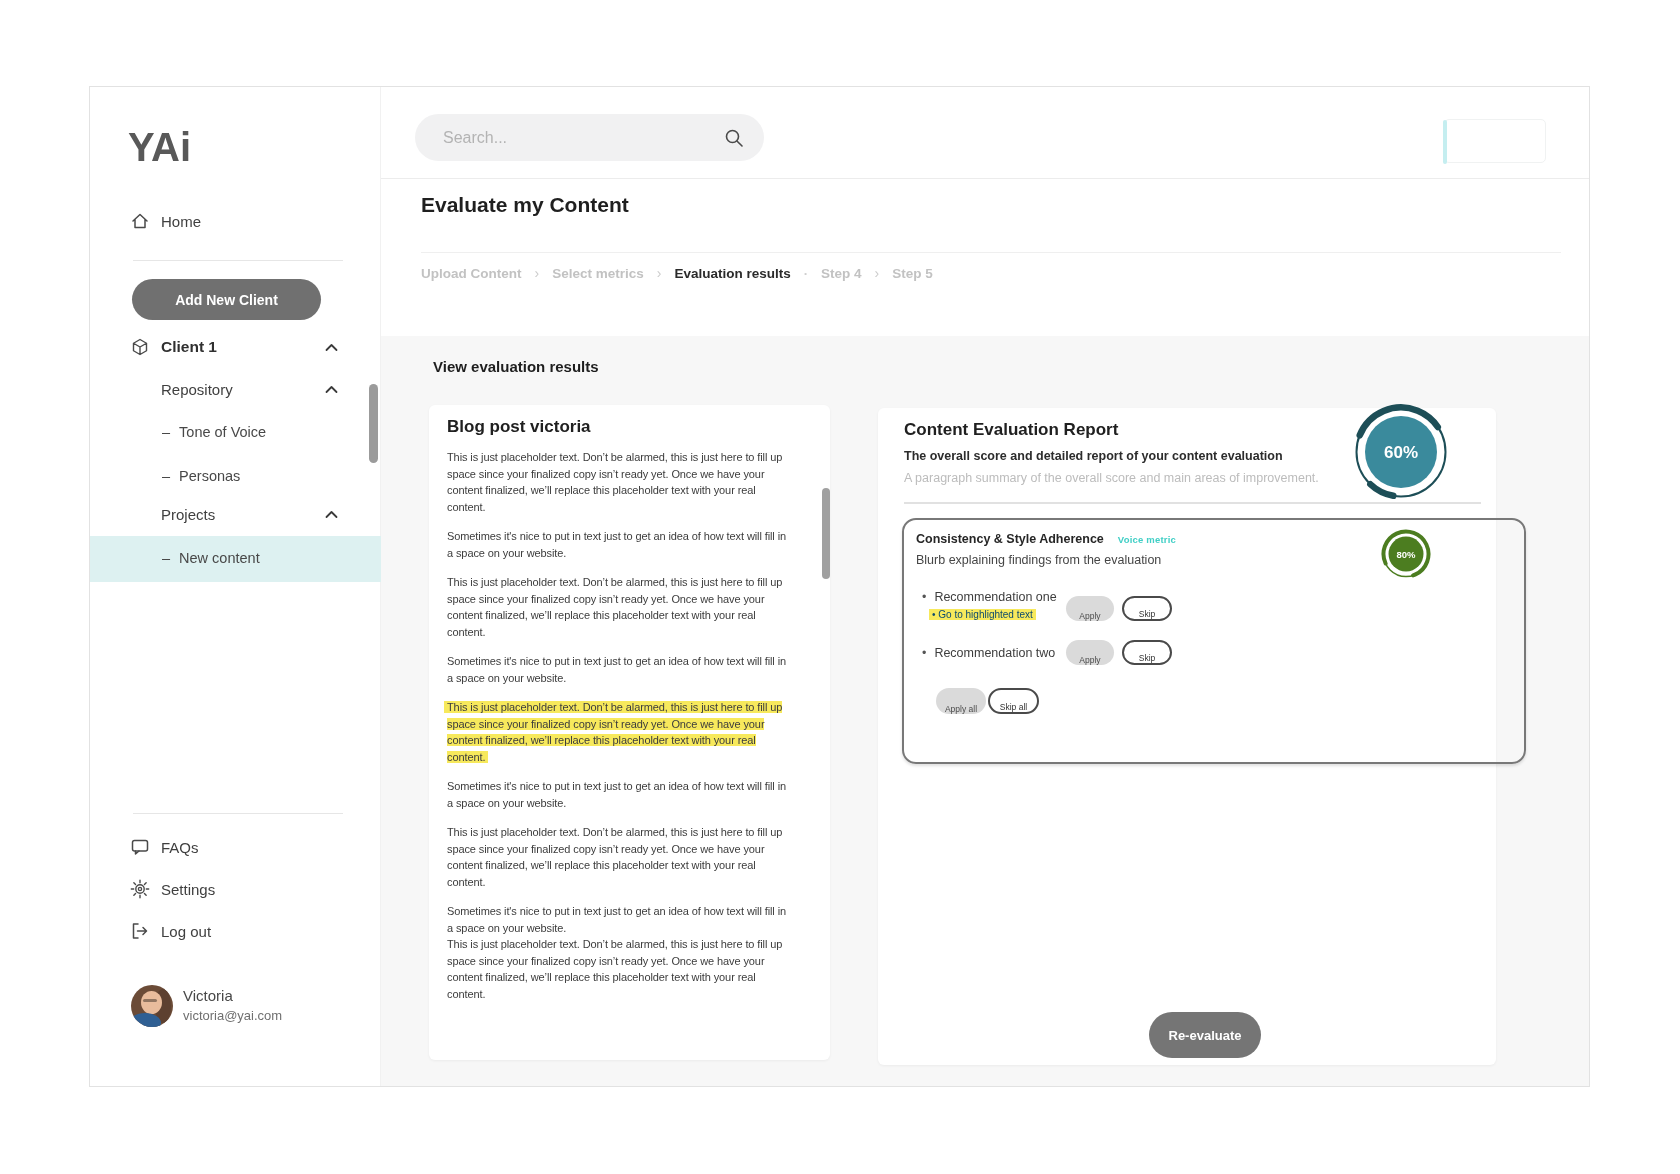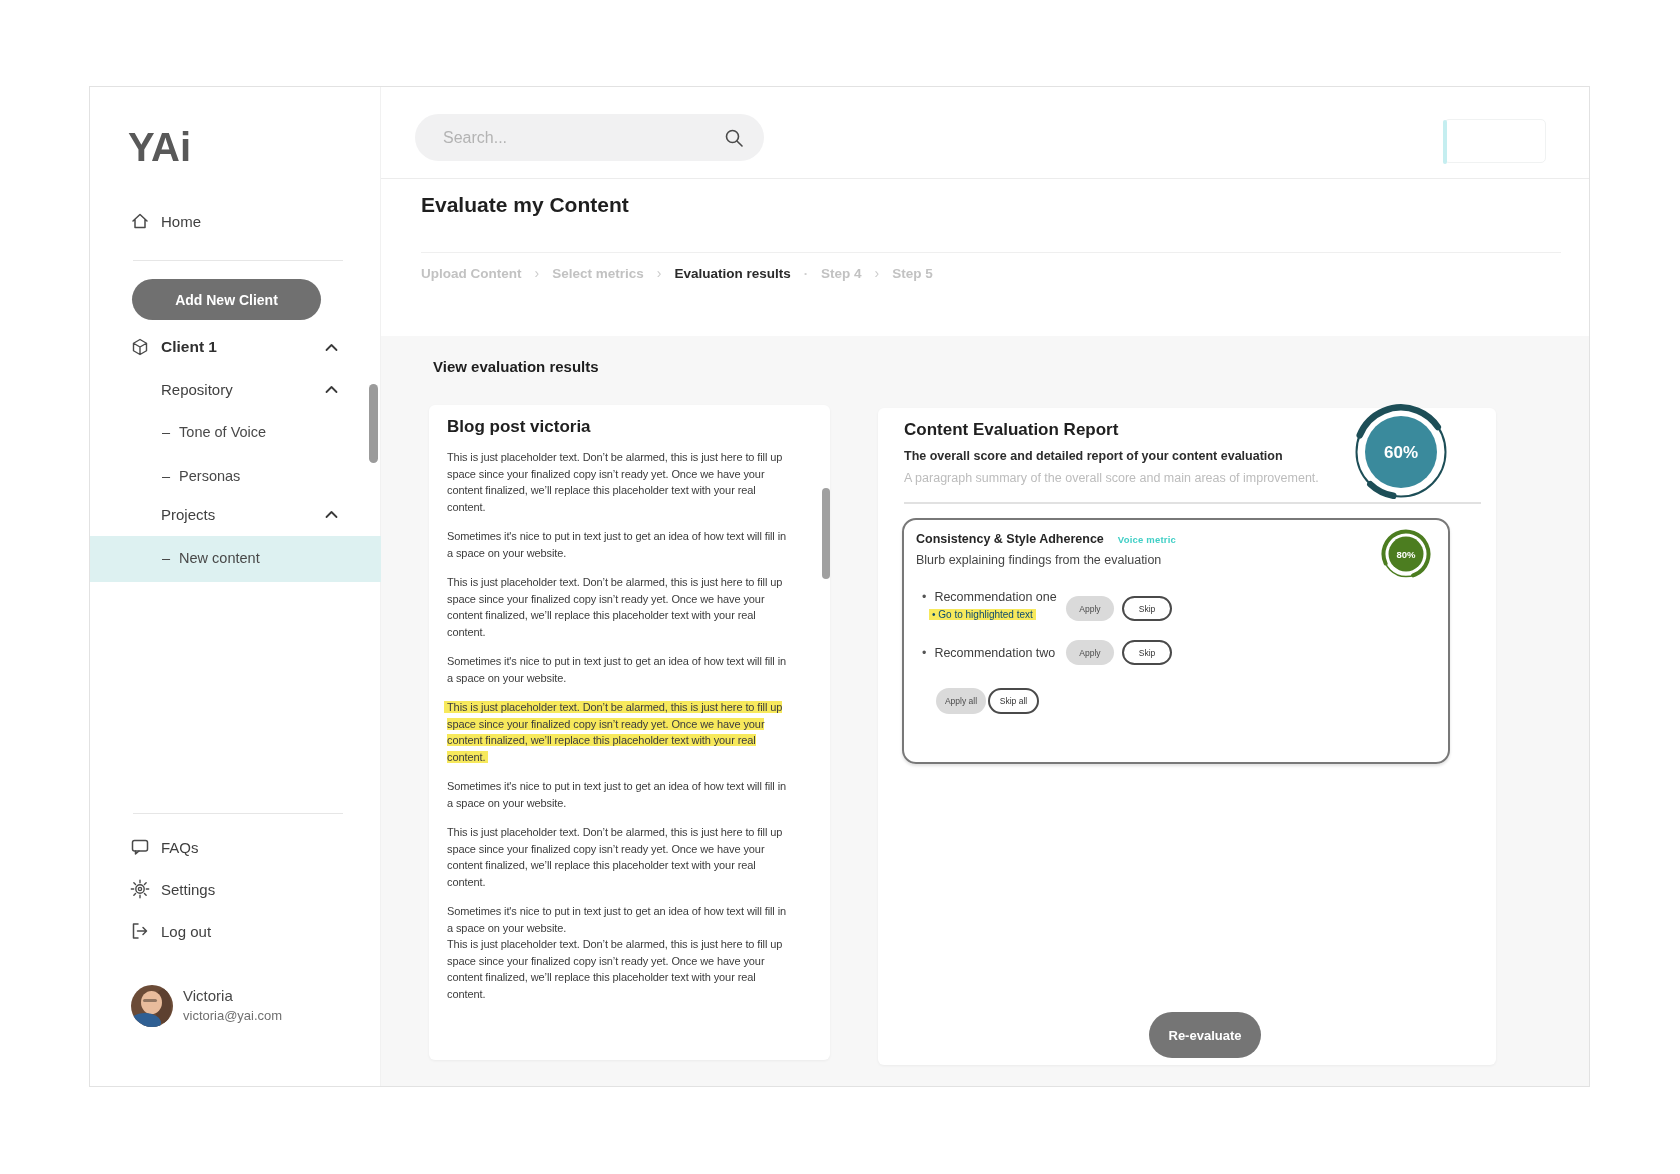--- a/index.html
+++ b/index.html
@@ -80,31 +80,31 @@
   .hl{background:#f7e95c;box-shadow:3px 0 0 #f7e95c,-3px 0 0 #f7e95c;}
   .blog-scroll{position:absolute;right:0px;top:83px;width:8px;height:91px;border-radius:4px;background:#a0a0a0;}
   
   .report-card{left:497px;top:72px;width:618px;height:657px;}
   .rep-title{position:absolute;left:26px;top:12px;font-size:17px;font-weight:700;color:#202020;}
   .rep-sub{position:absolute;left:26px;top:41px;font-size:12.5px;font-weight:700;color:#2c2c2c;}
   .rep-summary{position:absolute;left:26px;top:63px;font-size:12.5px;color:#bcbcbc;}
   .rep-div{position:absolute;left:26px;top:94px;width:577px;height:2px;background:#e1e1e1;}
   .gauge60{position:absolute;left:473px;top:-6px;width:100px;height:100px;}
   
-  .metric{position:absolute;left:24px;top:110px;width:548px;height:246px;border:2px solid #787878;
+  .metric{position:absolute;left:24px;top:110px;width:624px;height:246px;border:2px solid #787878;
           border-radius:14px;box-sizing:border-box;box-shadow:0 2px 3px rgba(0,0,0,.12);}
   .m-head{position:absolute;left:12px;top:12px;display:flex;align-items:baseline;gap:14px;}
   .m-title{font-size:12.5px;font-weight:700;color:#262626;}
   .m-edit{font-size:9.5px;font-weight:700;color:#41cfc6;letter-spacing:.2px;cursor:pointer;}
   .m-blurb{position:absolute;left:12px;top:33px;font-size:12.5px;color:#454545;}
   .rec{position:absolute;display:flex;gap:8px;font-size:12.5px;color:#3d3d3d;}
   .rec .b{color:#555;}
   .rec1{left:18px;top:70px;} .rec2{left:18px;top:126px;}
   .rec-sub{position:absolute;left:28px;top:89px;font-size:10px;color:#0c4a6e;}
-  .pill{position:absolute;display:flex;align-items:center;justify-content:center;cursor:pointer;
+  .pill{position:absolute;display:flex;align-items:flex-end;justify-content:center;cursor:pointer;
         font-size:8.5px;color:#4b4b4b;box-sizing:border-box;}
   .pill.gray{background:#dadada;border-radius:13px;}
   .pill.line{background:#fff;border:2px solid #4a4a4a;border-radius:13px;color:#333;}
   .apply1{left:162px;top:76px;width:48px;height:25px;}
   .skip1{left:218px;top:76px;width:50px;height:25px;}
   .apply2{left:162px;top:120px;width:48px;height:25px;}
   .skip2{left:218px;top:120px;width:50px;height:25px;}
   .applyall{left:32px;top:168px;width:50px;height:26px;}
   .skipall{left:84px;top:168px;width:51px;height:26px;}
   .badge80{position:absolute;left:476px;top:8px;width:52px;height:52px;}

